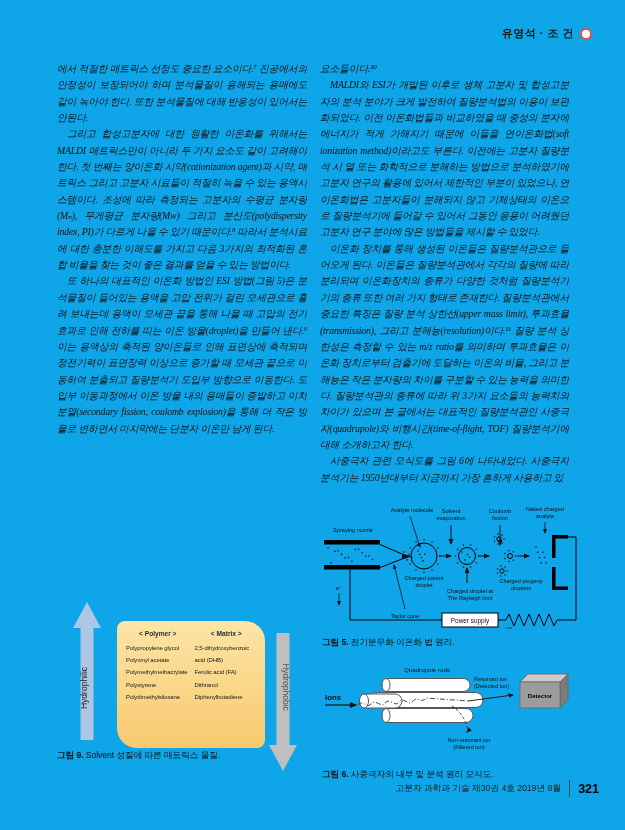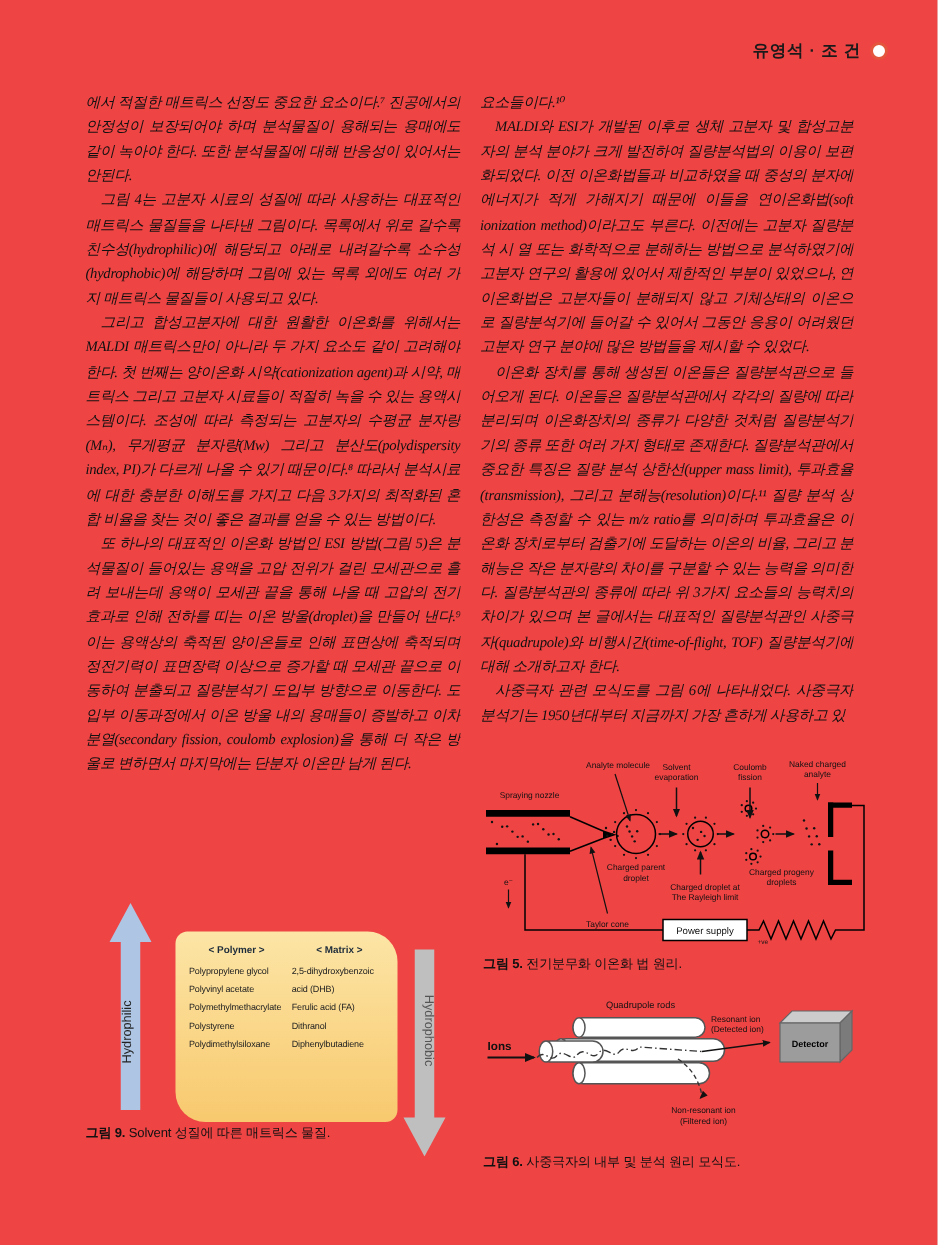--- a/index.html
+++ b/index.html
@@ -1,16 +1,16 @@
 <!DOCTYPE html>
 <html><head>
 <meta charset="utf-8">
 <style>
   html,body{margin:0;padding:0;background:#e9e9e9;}
-  .page{position:relative;width:625px;height:830px;background:#ef4444;margin:0 auto;overflow:hidden;
+  .page{position:relative;width:625px;height:830px;background:#0ea5e9;margin:0 auto;overflow:hidden;
         font-family:"Liberation Serif","DejaVu Serif",serif;color:#111;}
   
   .header{position:absolute;top:26px;right:33px;display:flex;align-items:center;gap:6px;}
   .authors{font-family:"Liberation Sans","DejaVu Sans",sans-serif;font-weight:700;font-size:11px;color:#1a1a1a;letter-spacing:.5px;}
   .ring{width:8px;height:8px;border:2.5px solid #e4553d;border-radius:50%;background:#fff;}
   
   .col{position:absolute;top:61px;width:250px;overflow:hidden;font-size:9.8px;line-height:16.35px;
        text-align:justify;letter-spacing:-.2px;font-style:italic;}
   .col.left{left:57px;height:538px;}
   .col.right{left:320px;height:440px;width:249px;}
@@ -50,21 +50,20 @@
 
 <div class="page">
 
   <div class="header">
     <span class="authors">유영석 · 조 건</span>
     <span class="ring"></span>
   </div>
 
   <div class="col left">
     <p>에서 적절한 매트릭스 선정도 중요한 요소이다.⁷ 진공에서의 안정성이 보장되어야 하며 분석물질이 용해되는 용매에도 같이 녹아야 한다. 또한 분석물질에 대해 반응성이 있어서는 안된다.</p>
-    <p class="ind">그림 4는 고분자 시료의 성질에 따라 사용하는 대표적인 매트릭스 물질들을 나타낸 그림이다. 목록에서 위로 갈수록 친수성(hydrophilic)에 해당되고 아래로 내려갈수록 소수성(hydrophobic)에 해당하며 그림에 있는 목록 외에도 여러 가지 매트릭스 물질들이 사용되고 있다.</p>
     <p class="ind">그리고 합성고분자에 대한 원활한 이온화를 위해서는 MALDI 매트릭스만이 아니라 두 가지 요소도 같이 고려해야 한다. 첫 번째는 양이온화 시약(cationization agent)과 시약, 매트릭스 그리고 고분자 시료들이 적절히 녹을 수 있는 용액시스템이다. 조성에 따라 측정되는 고분자의 수평균 분자량(Mₙ), 무게평균 분자량(Mw) 그리고 분산도(polydispersity index, PI)가 다르게 나올 수 있기 때문이다.⁸ 따라서 분석시료에 대한 충분한 이해도를 가지고 다음 3가지의 최적화된 혼합 비율을 찾는 것이 좋은 결과를 얻을 수 있는 방법이다.</p>
     <p class="ind">또 하나의 대표적인 이온화 방법인 ESI 방법(그림 5)은 분석물질이 들어있는 용액을 고압 전위가 걸린 모세관으로 흘려 보내는데 용액이 모세관 끝을 통해 나올 때 고압의 전기 효과로 인해 전하를 띠는 이온 방울(droplet)을 만들어 낸다.⁹ 이는 용액상의 축적된 양이온들로 인해 표면상에 축적되며 정전기력이 표면장력 이상으로 증가할 때 모세관 끝으로 이동하여 분출되고 질량분석기 도입부 방향으로 이동한다. 도입부 이동과정에서 이온 방울 내의 용매들이 증발하고 이차분열(secondary fission, coulomb explosion)을 통해 더 작은 방울로 변하면서 마지막에는 단분자 이온만 남게 된다.</p>
   </div>
 
   <div class="col right">
     <p>요소들이다.¹⁰</p>
     <p class="ind">MALDI와 ESI가 개발된 이후로 생체 고분자 및 합성고분자의 분석 분야가 크게 발전하여 질량분석법의 이용이 보편화되었다. 이전 이온화법들과 비교하였을 때 중성의 분자에 에너지가 적게 가해지기 때문에 이들을 연이온화법(soft ionization method)이라고도 부른다. 이전에는 고분자 질량분석 시 열 또는 화학적으로 분해하는 방법으로 분석하였기에 고분자 연구의 활용에 있어서 제한적인 부분이 있었으나, 연이온화법은 고분자들이 분해되지 않고 기체상태의 이온으로 질량분석기에 들어갈 수 있어서 그동안 응용이 어려웠던 고분자 연구 분야에 많은 방법들을 제시할 수 있었다.</p>
     <p class="ind">이온화 장치를 통해 생성된 이온들은 질량분석관으로 들어오게 된다. 이온들은 질량분석관에서 각각의 질량에 따라 분리되며 이온화장치의 종류가 다양한 것처럼 질량분석기기의 종류 또한 여러 가지 형태로 존재한다. 질량분석관에서 중요한 특징은 질량 분석 상한선(upper mass limit), 투과효율(transmission), 그리고 분해능(resolution)이다.¹¹ 질량 분석 상한성은 측정할 수 있는 m/z ratio를 의미하며 투과효율은 이온화 장치로부터 검출기에 도달하는 이온의 비율, 그리고 분해능은 작은 분자량의 차이를 구분할 수 있는 능력을 의미한다. 질량분석관의 종류에 따라 위 3가지 요소들의 능력치의 차이가 있으며 본 글에서는 대표적인 질량분석관인 사중극자(quadrupole)와 비행시간(time-of-flight, TOF) 질량분석기에 대해 소개하고자 한다.</p>
     <p class="ind">사중극자 관련 모식도를 그림 6에 나타내었다. 사중극자 분석기는 1950년대부터 지금까지 가장 흔하게 사용하고 있</p>
   </div>
@@ -304,14 +303,19 @@
       <text x="152" y="21">Resonant ion</text>
       <text x="152" y="28">(Detected ion)</text>
       <text x="147" y="82" text-anchor="middle">Non-resonant ion</text>
       <text x="147" y="89" text-anchor="middle">(Filtered ion)</text>
     </g>
   </svg>
   <div class="caption cap6">
     <span class="cap-label">그림 6.</span><span> 사중극자의 내부 및 분석 원리 모식도.</span>
   </div>
 
+  <div class="footer">
+    <span class="journal">고분자 과학과 기술   제30권 4호 2019년 8월</span>
+    <span class="divider"></span>
+    <span class="pagenum">321</span>
+  </div>
 
 </div>
 
 </body></html>

